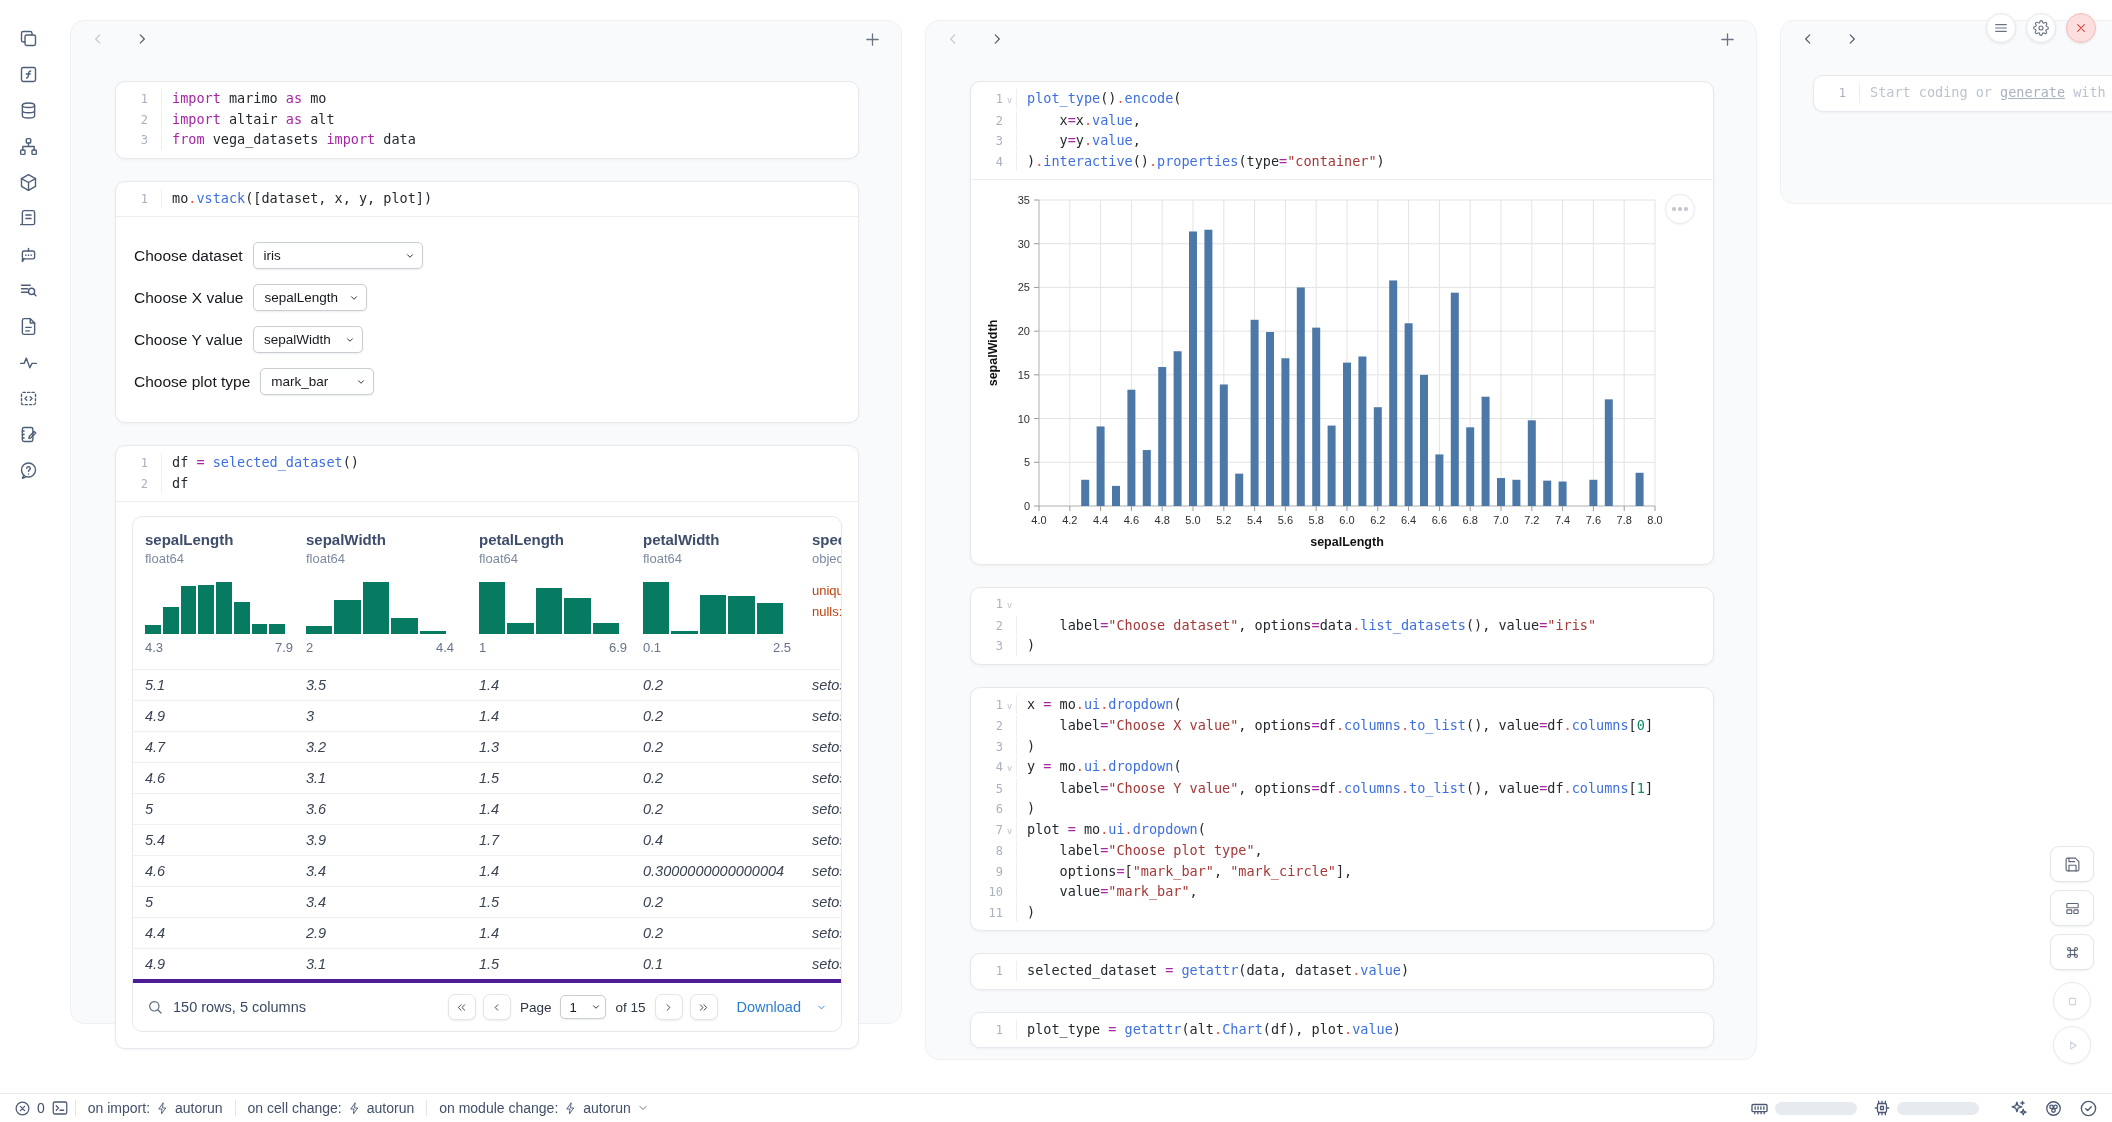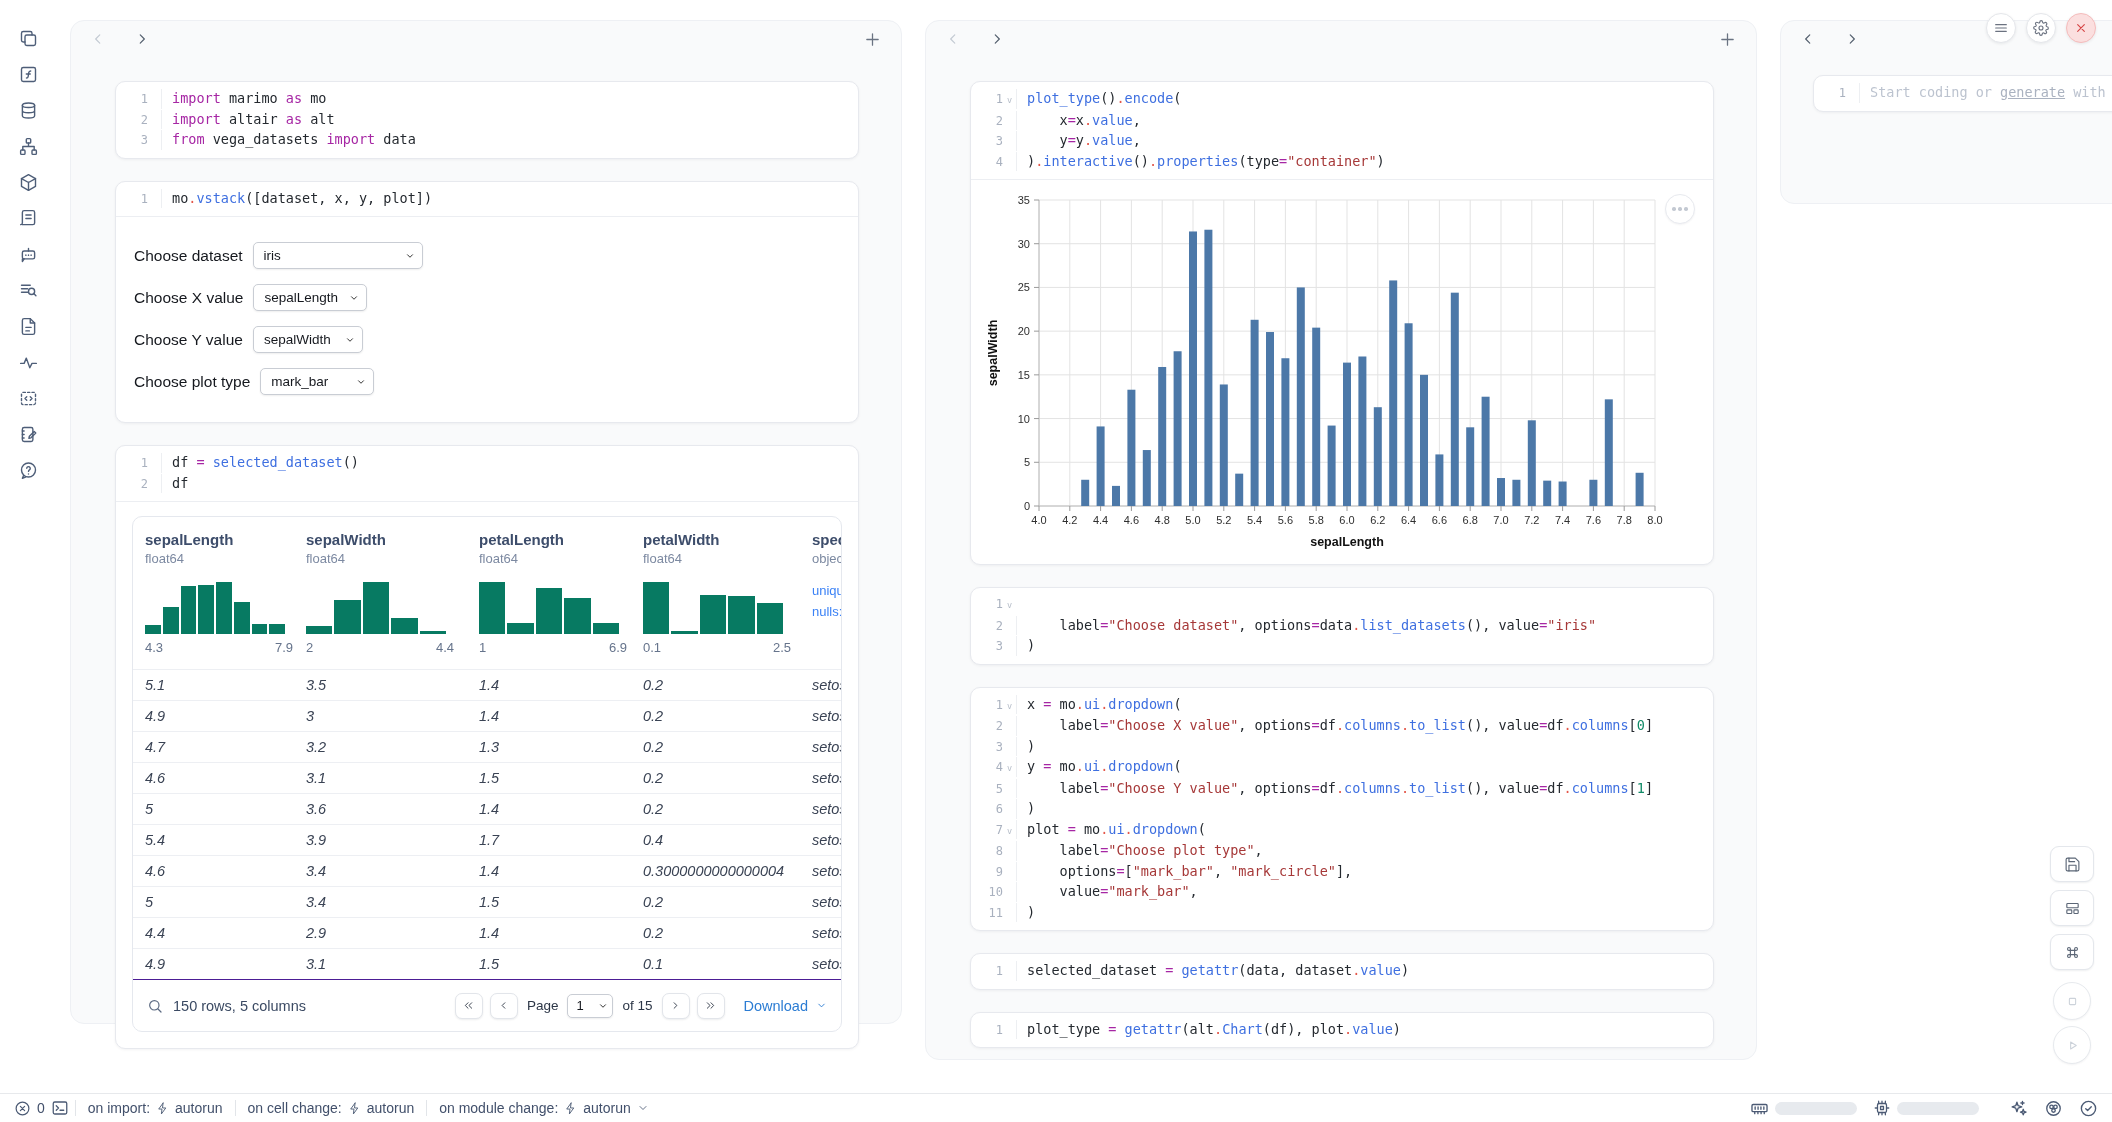--- a/index.html
+++ b/index.html
@@ -63,35 +63,35 @@
   .table-wrap { padding:14px 16px 16px; }
   .table-card { border:1px solid #e5e8ee; border-radius:10px; background:#fff; overflow:hidden; }
   .tgrid { display:grid; grid-template-columns:161px 173px 164px 169px 1fr; }
   .th { padding:14px 6px 0 12px; overflow:hidden; white-space:nowrap; }
   .th-name { font-weight:bold; font-size:15px; color:#3d4d6b; }
   .th-dtype { font-size:13px; color:#7c89a1; margin-top:3px; }
   .hist { margin-top:16px; height:52px; width:140px; display:flex; align-items:flex-end; gap:2px; }
   .hist i { display:block; background:#077a62; }
   .mm { width:148px; display:flex; justify-content:space-between; font-size:13px; color:#66748c;
     margin-top:6px; padding-bottom:14px; }
-  .th-meta { margin-top:14px; font-size:13px; color:#3b82f6; line-height:21px; }
+  .th-meta { margin-top:14px; font-size:13px; color:#c2410c; line-height:21px; }
   .trow { display:grid; grid-template-columns:161px 173px 164px 169px 1fr; border-top:1px solid #edeff3;
     height:31px; align-items:center; font-size:14.5px; color:#3a4354; }
   .td { padding-left:12px; overflow:hidden; white-space:nowrap;font-style:italic; }
-  .tfoot { border-top:1px solid #4c1d95; height:52px; display:flex; align-items:center; padding:0 14px; }
+  .tfoot { border-top:4px solid #4c1d95; height:52px; display:flex; align-items:center; padding:0 14px; }
   .tfoot .summary { font-size:14.5px; color:#3b4a63; margin-left:10px; }
   .search-ic svg { width:16px; height:16px; stroke:#5c6a82; stroke-width:1.8; fill:none; stroke-linecap:round; }
   .pager { margin-left:auto; display:flex; align-items:center; gap:7px; }
   .pgbtn { width:28px; height:26px; border:1px solid #e2e5ea; border-radius:7px; background:#fff; cursor:pointer;
     display:flex; align-items:center; justify-content:center; box-shadow:0 1px 2px rgba(16,24,40,.08); color:#2f3846; }
   .pgbtn svg { width:11px; height:11px; stroke:currentColor; stroke-width:2; fill:none; stroke-linecap:round; stroke-linejoin:round; }
   .pglabel { font-size:13.5px; color:#2c3647; margin:0 2px; }
   .pager .sel-wrap select { height:24px; font-size:13px; padding:0 18px 0 8px; }
   .pager .sel-chev { right:5px; }
-  .download { display:flex; align-items:center; gap:8px; color:#2b7cd3; font-size:14.5px; margin-left:12px;
+  .download { display:flex; align-items:center; gap:15px; color:#2b7cd3; font-size:14.5px; margin-left:12px;
     background:none; border:none; cursor:pointer; }
   .download svg { width:11px; height:11px; stroke:currentColor; stroke-width:2; fill:none; stroke-linecap:round; }
 
   
   .chart-out { position:relative; padding:10px 4px 2px 10px; }
   .dots-btn { position:absolute; top:14px; right:18px; width:30px; height:30px; border-radius:50%;
     border:1px solid #e8eaef; background:#fff; box-shadow:0 1px 2px rgba(16,24,40,.05); cursor:pointer;
     display:flex; align-items:center; justify-content:center; gap:2.5px; }
   .dots-btn b { width:3.5px; height:3.5px; border-radius:50%; background:#c3c9d2; }
 

